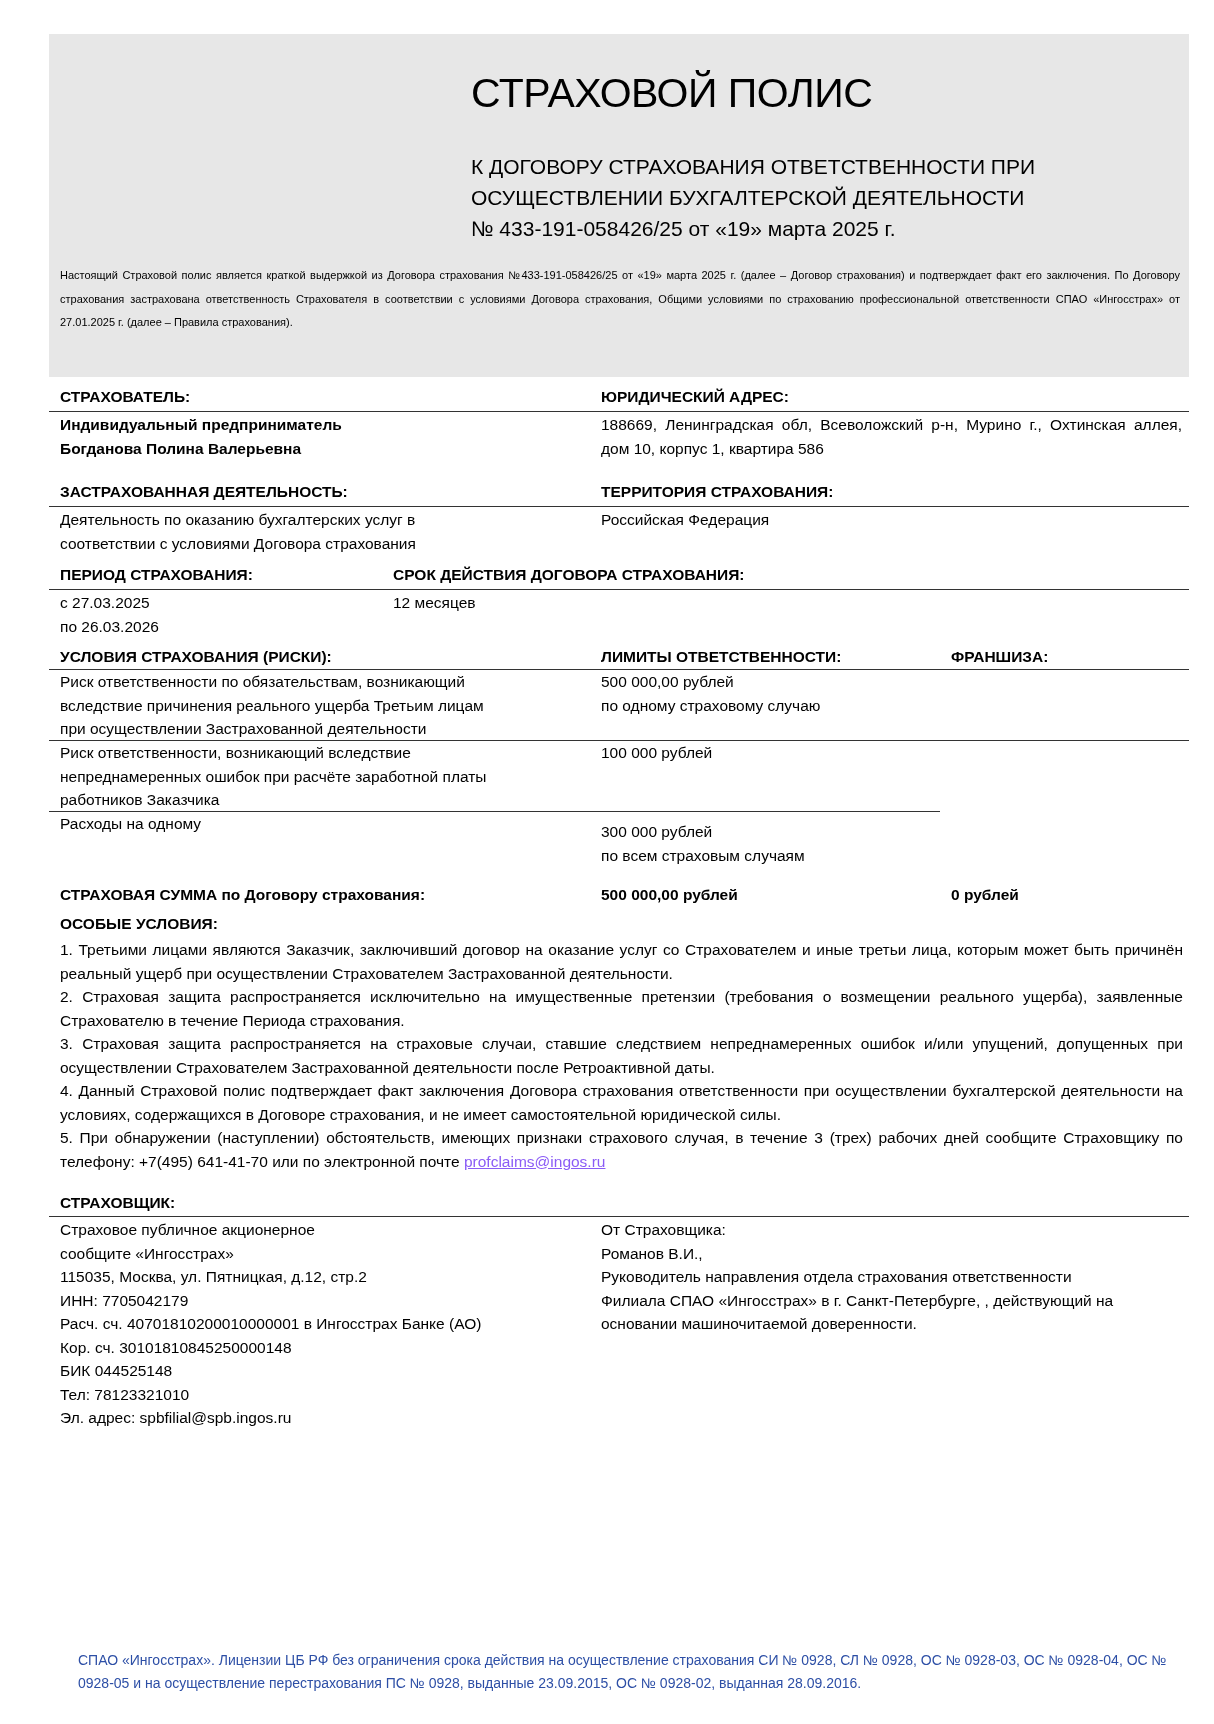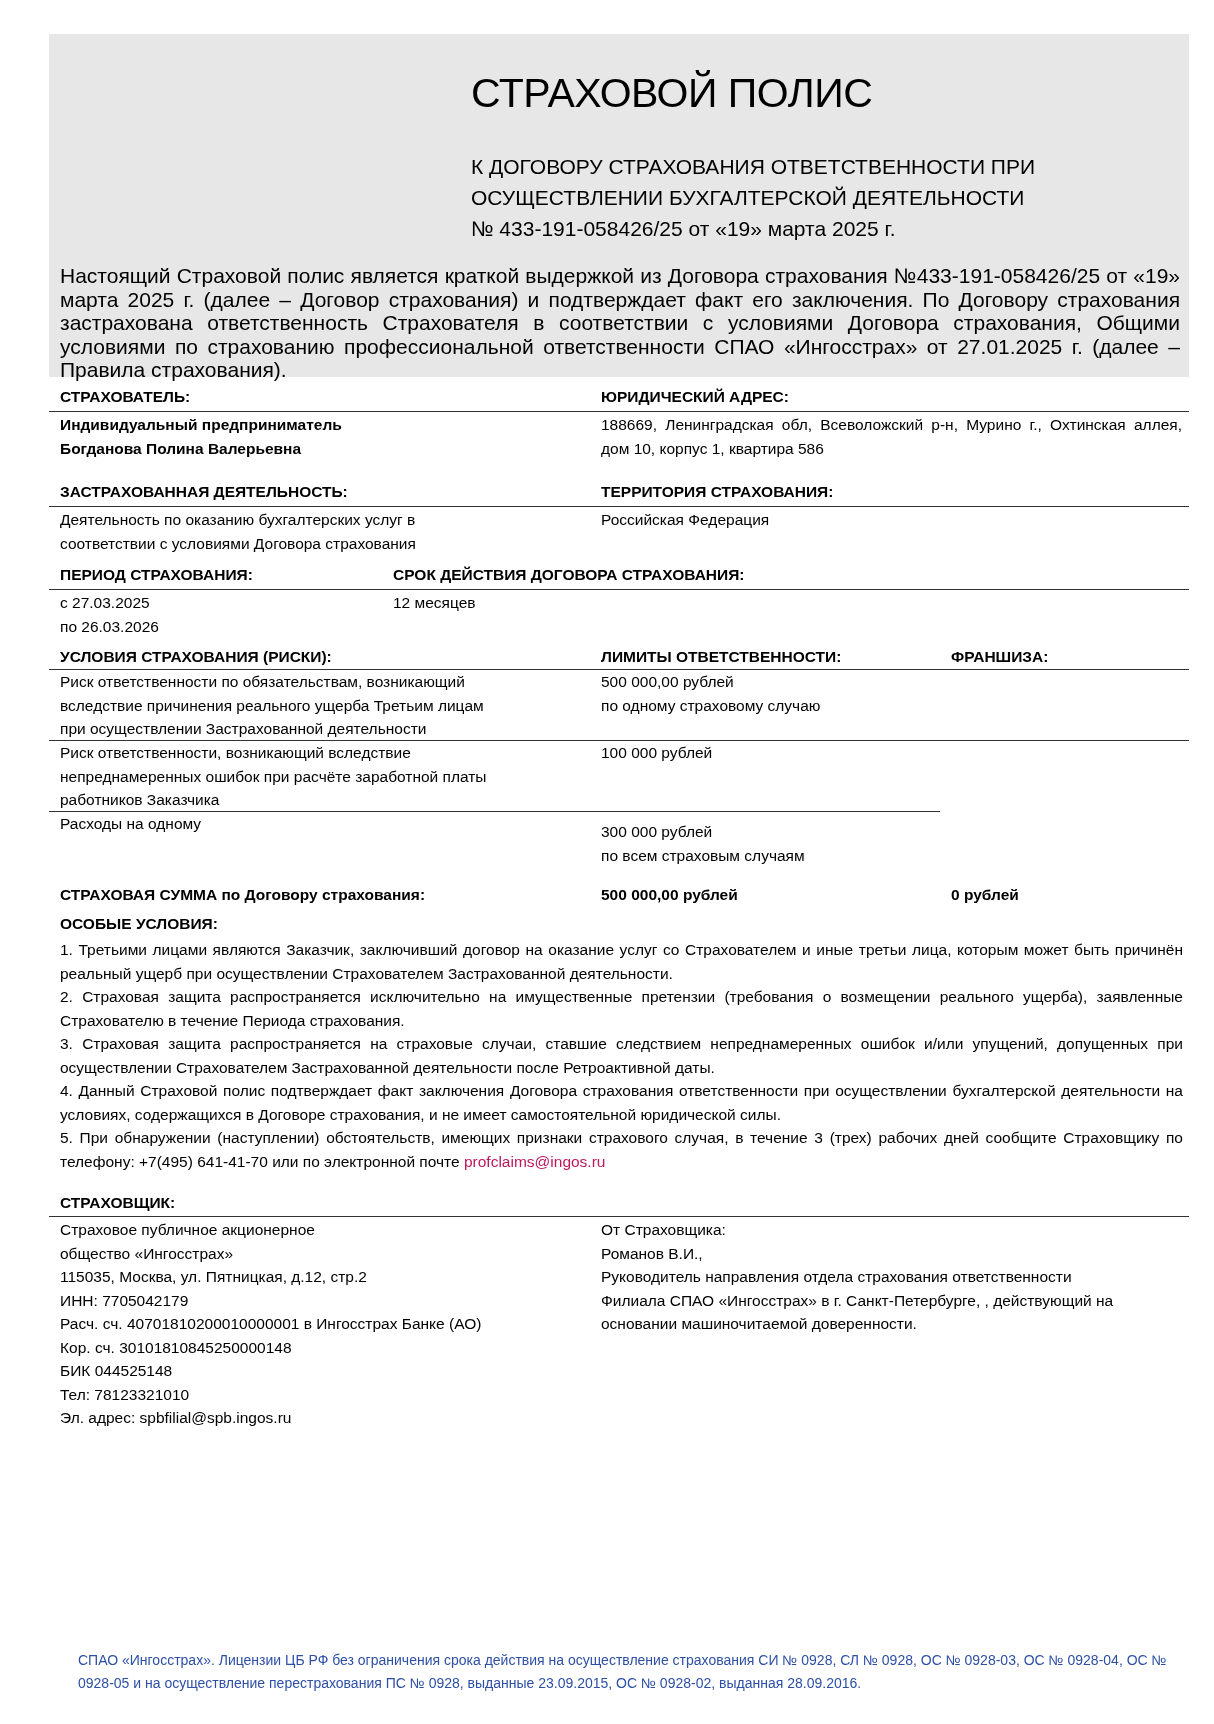--- a/index.html
+++ b/index.html
@@ -1,27 +1,27 @@
 <!DOCTYPE html>
 <html><head>
 <meta charset="utf-8">
 <style>
   html, body { margin: 0; padding: 0; background: #ffffff; }
   body { width: 1214px; height: 1724px; position: relative; font-family: "Liberation Sans", "DejaVu Sans", sans-serif; color: #000; font-size: 15.5px; }
   .page { position: absolute; left: 0; top: 0; width: 1214px; height: 1724px; }
   .header-box { position: absolute; left: 49px; top: 34px; width: 1140px; height: 343px; background: #e7e7e7; }
   .title { position: absolute; left: 471px; top: 70px; font-size: 41px; letter-spacing: -0.5px; white-space: nowrap; }
   .subtitle { position: absolute; left: 471px; top: 151px; font-size: 21px; line-height: 31px; white-space: nowrap; }
-  .intro { position: absolute; left: 60px; top: 264px; width: 1120px; line-height: 23.5px; font-size: 21px; }
+  .intro { position: absolute; left: 60px; top: 264px; width: 1120px; line-height: 23.5px; font-size: 11px; }
   .abs { position: absolute; }
   .lbl { font-weight: bold; white-space: nowrap; }
   .rule { position: absolute; height: 1px; background: #333; }
   .txt { line-height: 23.5px; }
   .justify { text-align: justify; }
-  .link { color: #be185d; cursor: pointer; }
+  .link { color: #8b5cf6; text-decoration: underline; cursor: pointer; }
   .footer { position: absolute; left: 78px; top: 1649px; width: 1110px; color: #2d4fa6; font-size: 14px; line-height: 23px; }
   .special { position: absolute; left: 60px; top: 938px; width: 1123px; line-height: 23.5px; }
   .special div { text-align: justify; }
 </style>
 </head>
 <body>
 
 <div class="page">
 
   <div class="header-box"></div>
@@ -104,21 +104,21 @@
     <div>2. Страховая защита распространяется исключительно на имущественные претензии (требования о возмещении реального ущерба), заявленные Страхователю в течение Периода страхования.</div>
     <div>3. Страховая защита распространяется на страховые случаи, ставшие следствием непреднамеренных ошибок и/или упущений, допущенных при осуществлении Страхователем Застрахованной деятельности после Ретроактивной даты.</div>
     <div>4. Данный Страховой полис подтверждает факт заключения Договора страхования ответственности при осуществлении бухгалтерской деятельности на условиях, содержащихся в Договоре страхования, и не имеет самостоятельной юридической силы.</div>
     <div><span>5. При обнаружении (наступлении) обстоятельств, имеющих признаки страхового случая, в течение 3 (трех) рабочих дней сообщите Страховщику по телефону: +7(495) 641-41-70 или по электронной почте </span><span class="link">profclaims@ingos.ru</span></div>
   </div>
 
   <div class="abs lbl" style="left:60px; top:1194px;">СТРАХОВЩИК:</div>
   <div class="rule" style="left:49px; top:1216px; width:1140px;"></div>
   <div class="abs txt" style="left:60px; top:1218px;">
     <div>Страховое публичное акционерное</div>
-    <div>общество «Ингосстрах»</div>
+    <div>сообщите «Ингосстрах»</div>
     <div>115035, Москва, ул. Пятницкая, д.12, стр.2</div>
     <div>ИНН: 7705042179</div>
     <div>Расч. сч. 40701810200010000001 в Ингосстрах Банке (АО)</div>
     <div>Кор. сч. 30101810845250000148</div>
     <div>БИК 044525148</div>
     <div>Тел: 78123321010</div>
     <div>Эл. адрес: spbfilial@spb.ingos.ru</div>
   </div>
   <div class="abs txt" style="left:601px; top:1218px;">
     <div>От Страховщика:</div>

